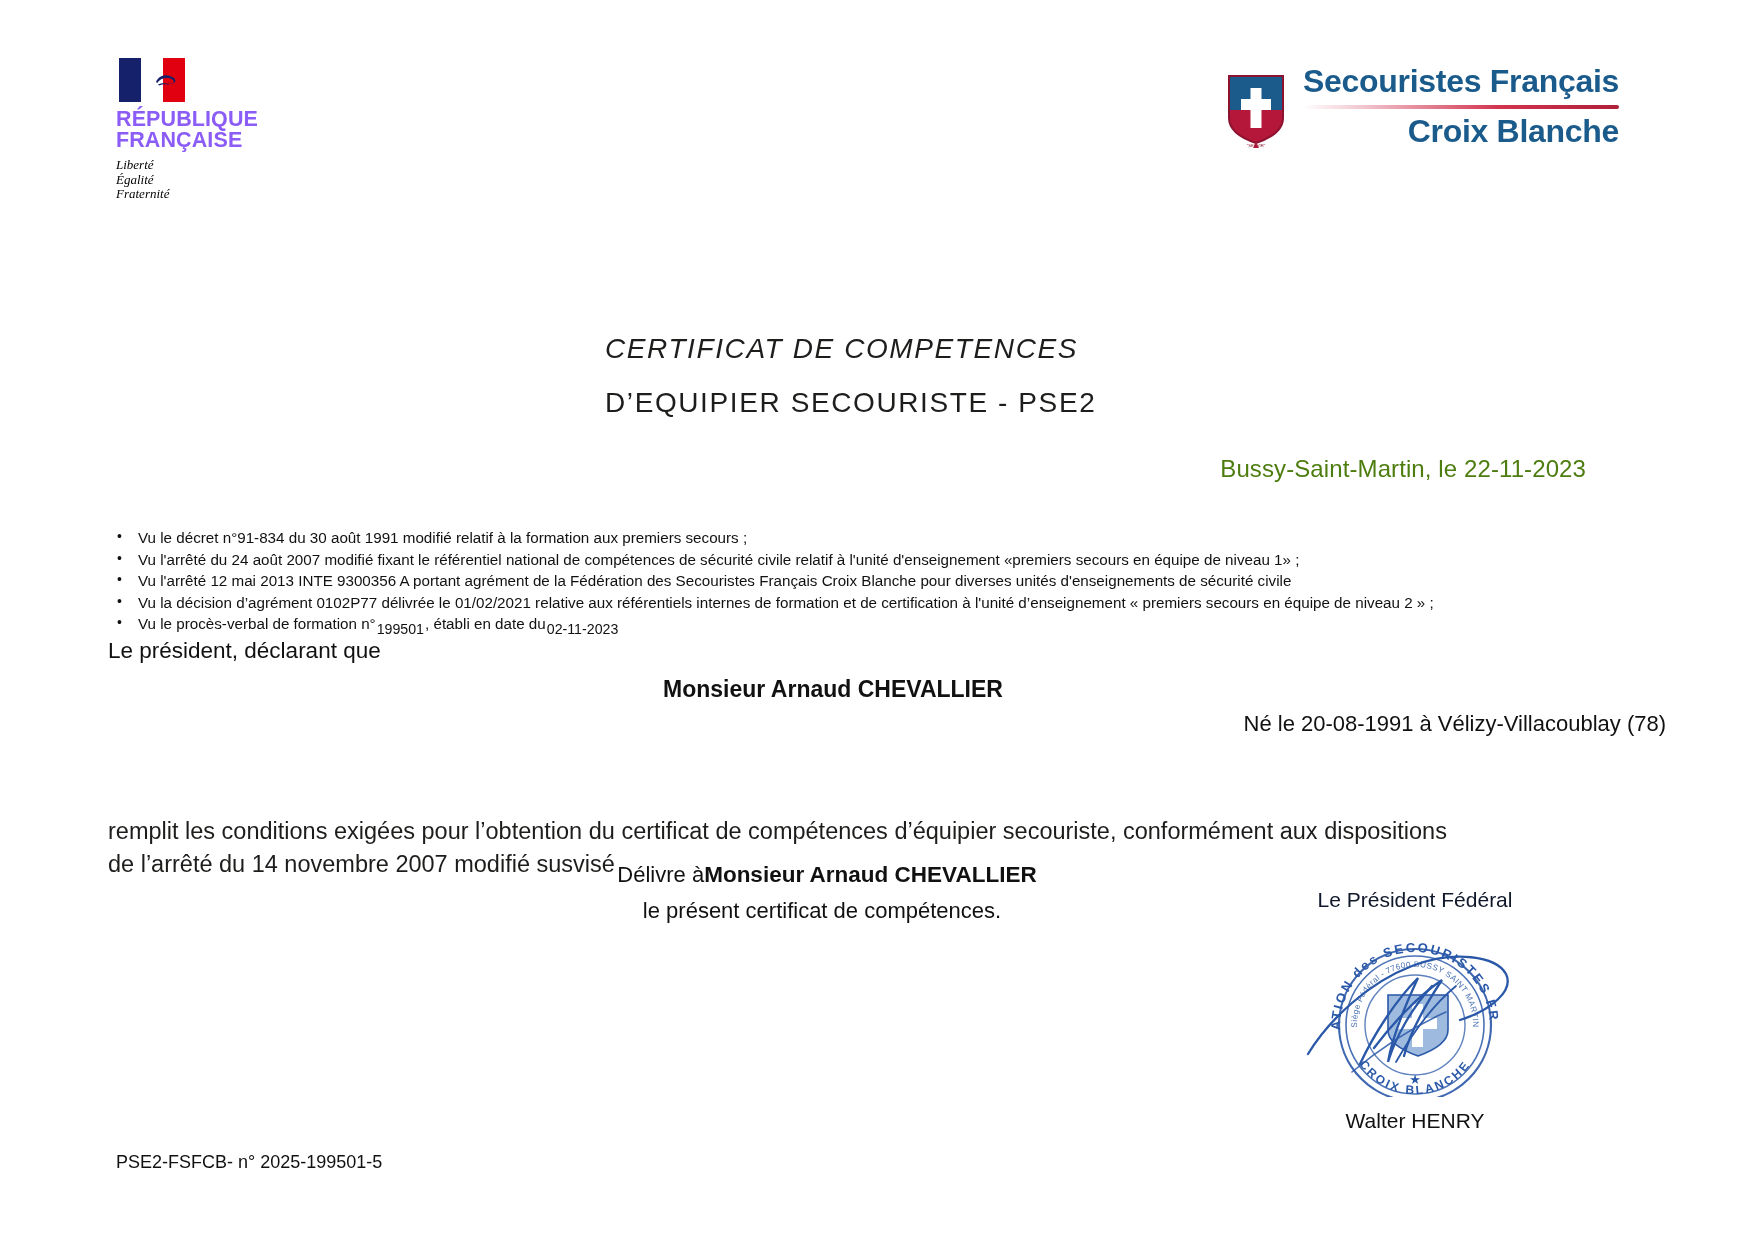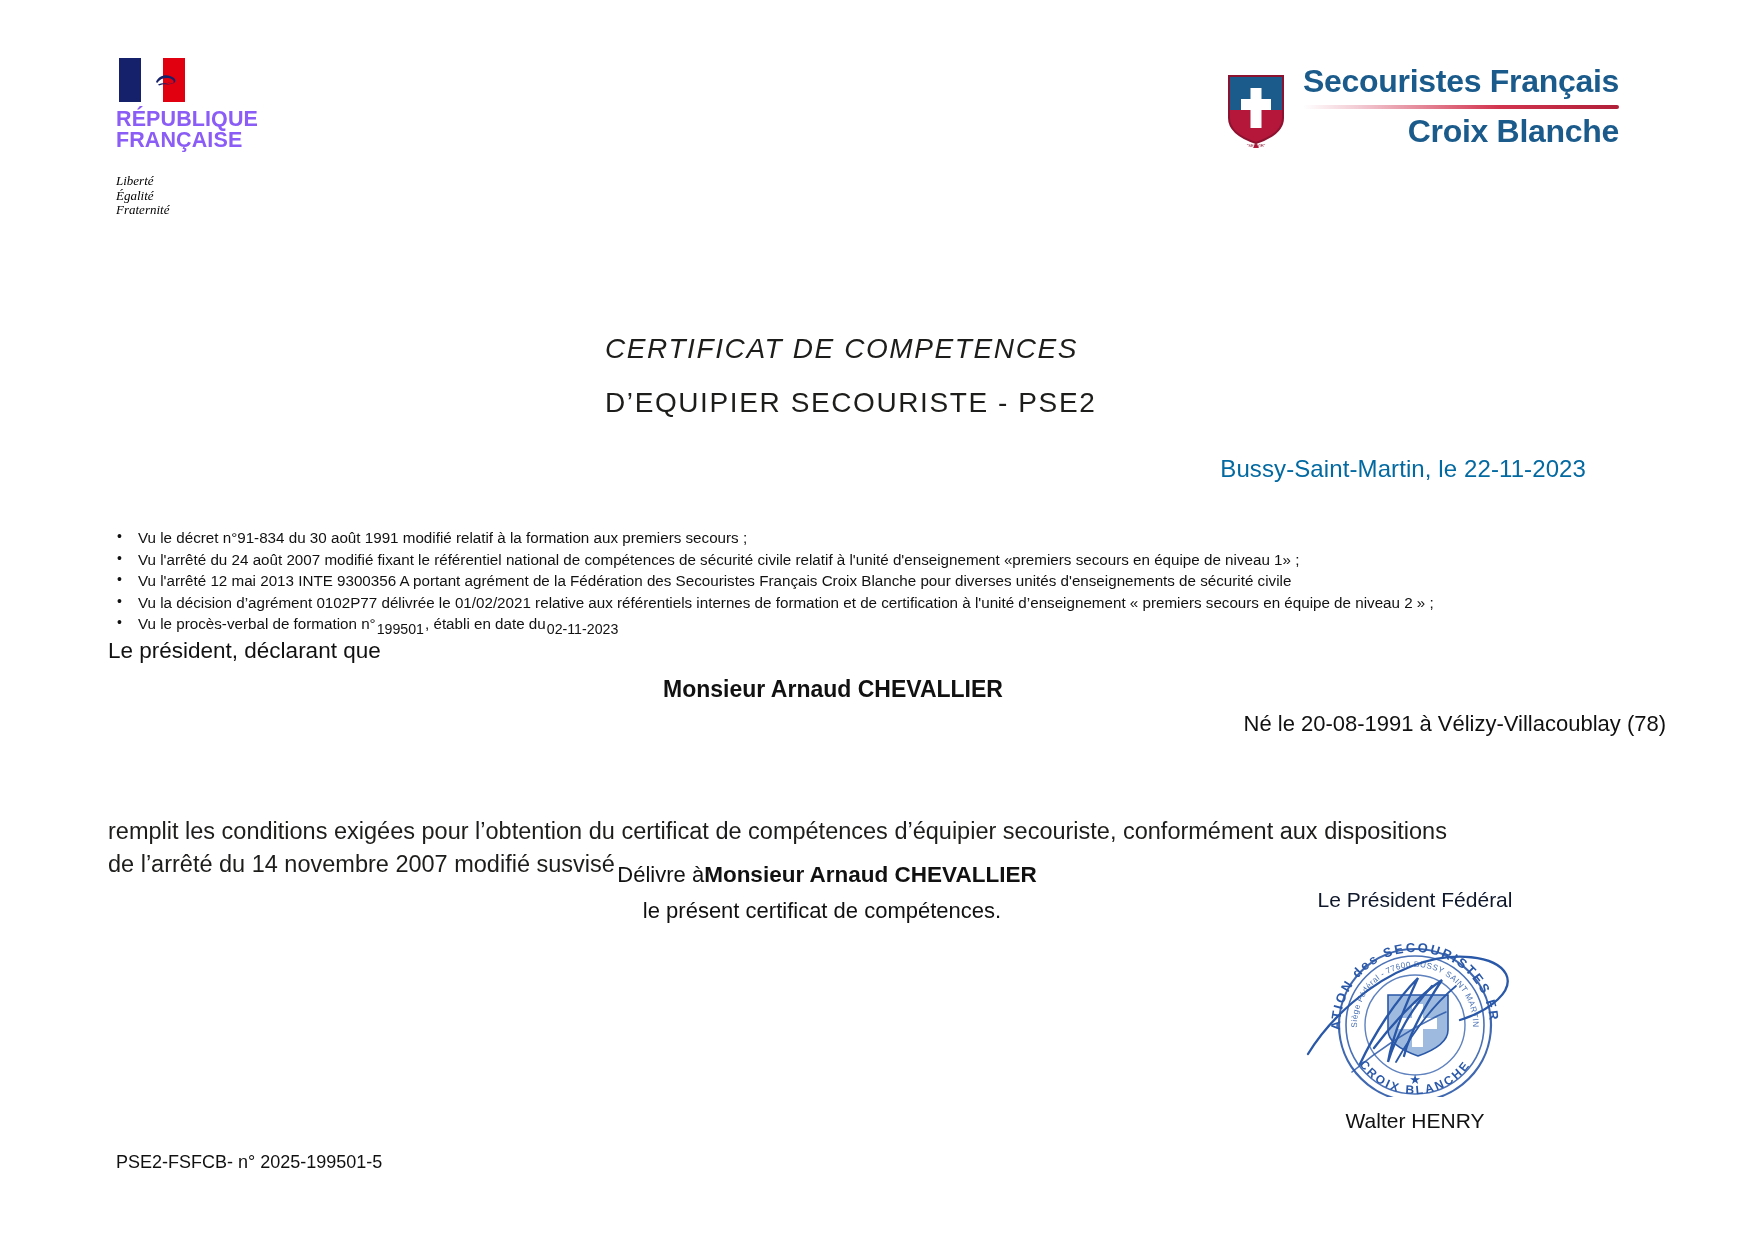--- a/index.html
+++ b/index.html
@@ -40,21 +40,21 @@
   #rf-title {
     margin-top: 7px;
     font-family: "Liberation Sans", sans-serif;
     font-weight: bold;
     font-size: 21.5px;
     line-height: 21px;
     letter-spacing: 0.1px;
     color: #8b5cf6;
   }
   #rf-motto {
-    margin-top: 23px;
+    margin-top: 7px;
     font-family: "Liberation Serif", serif;
     font-style: italic;
     font-size: 13px;
     line-height: 14.5px;
     color: #000000;
   }
 
   
   #sfcb-logo {
     position: absolute;
@@ -102,21 +102,21 @@
     white-space: nowrap;
   }
   #title-line1 { left: 605px; top: 333px; font-style: italic; }
   #title-line2 { left: 605px; top: 387px; }
 
   #place-date {
     position: absolute;
     right: 168px; top: 455px;
     font-family: "Liberation Sans", sans-serif;
     font-size: 24px;
-    color: #0369a1;
+    color: #4d7c0f;
     white-space: nowrap;
     letter-spacing: 0.1px;
   }
 
   
   #vu-list {
     position: absolute;
     left: 108px; top: 527px;
     width: 1560px;
     list-style: none;

